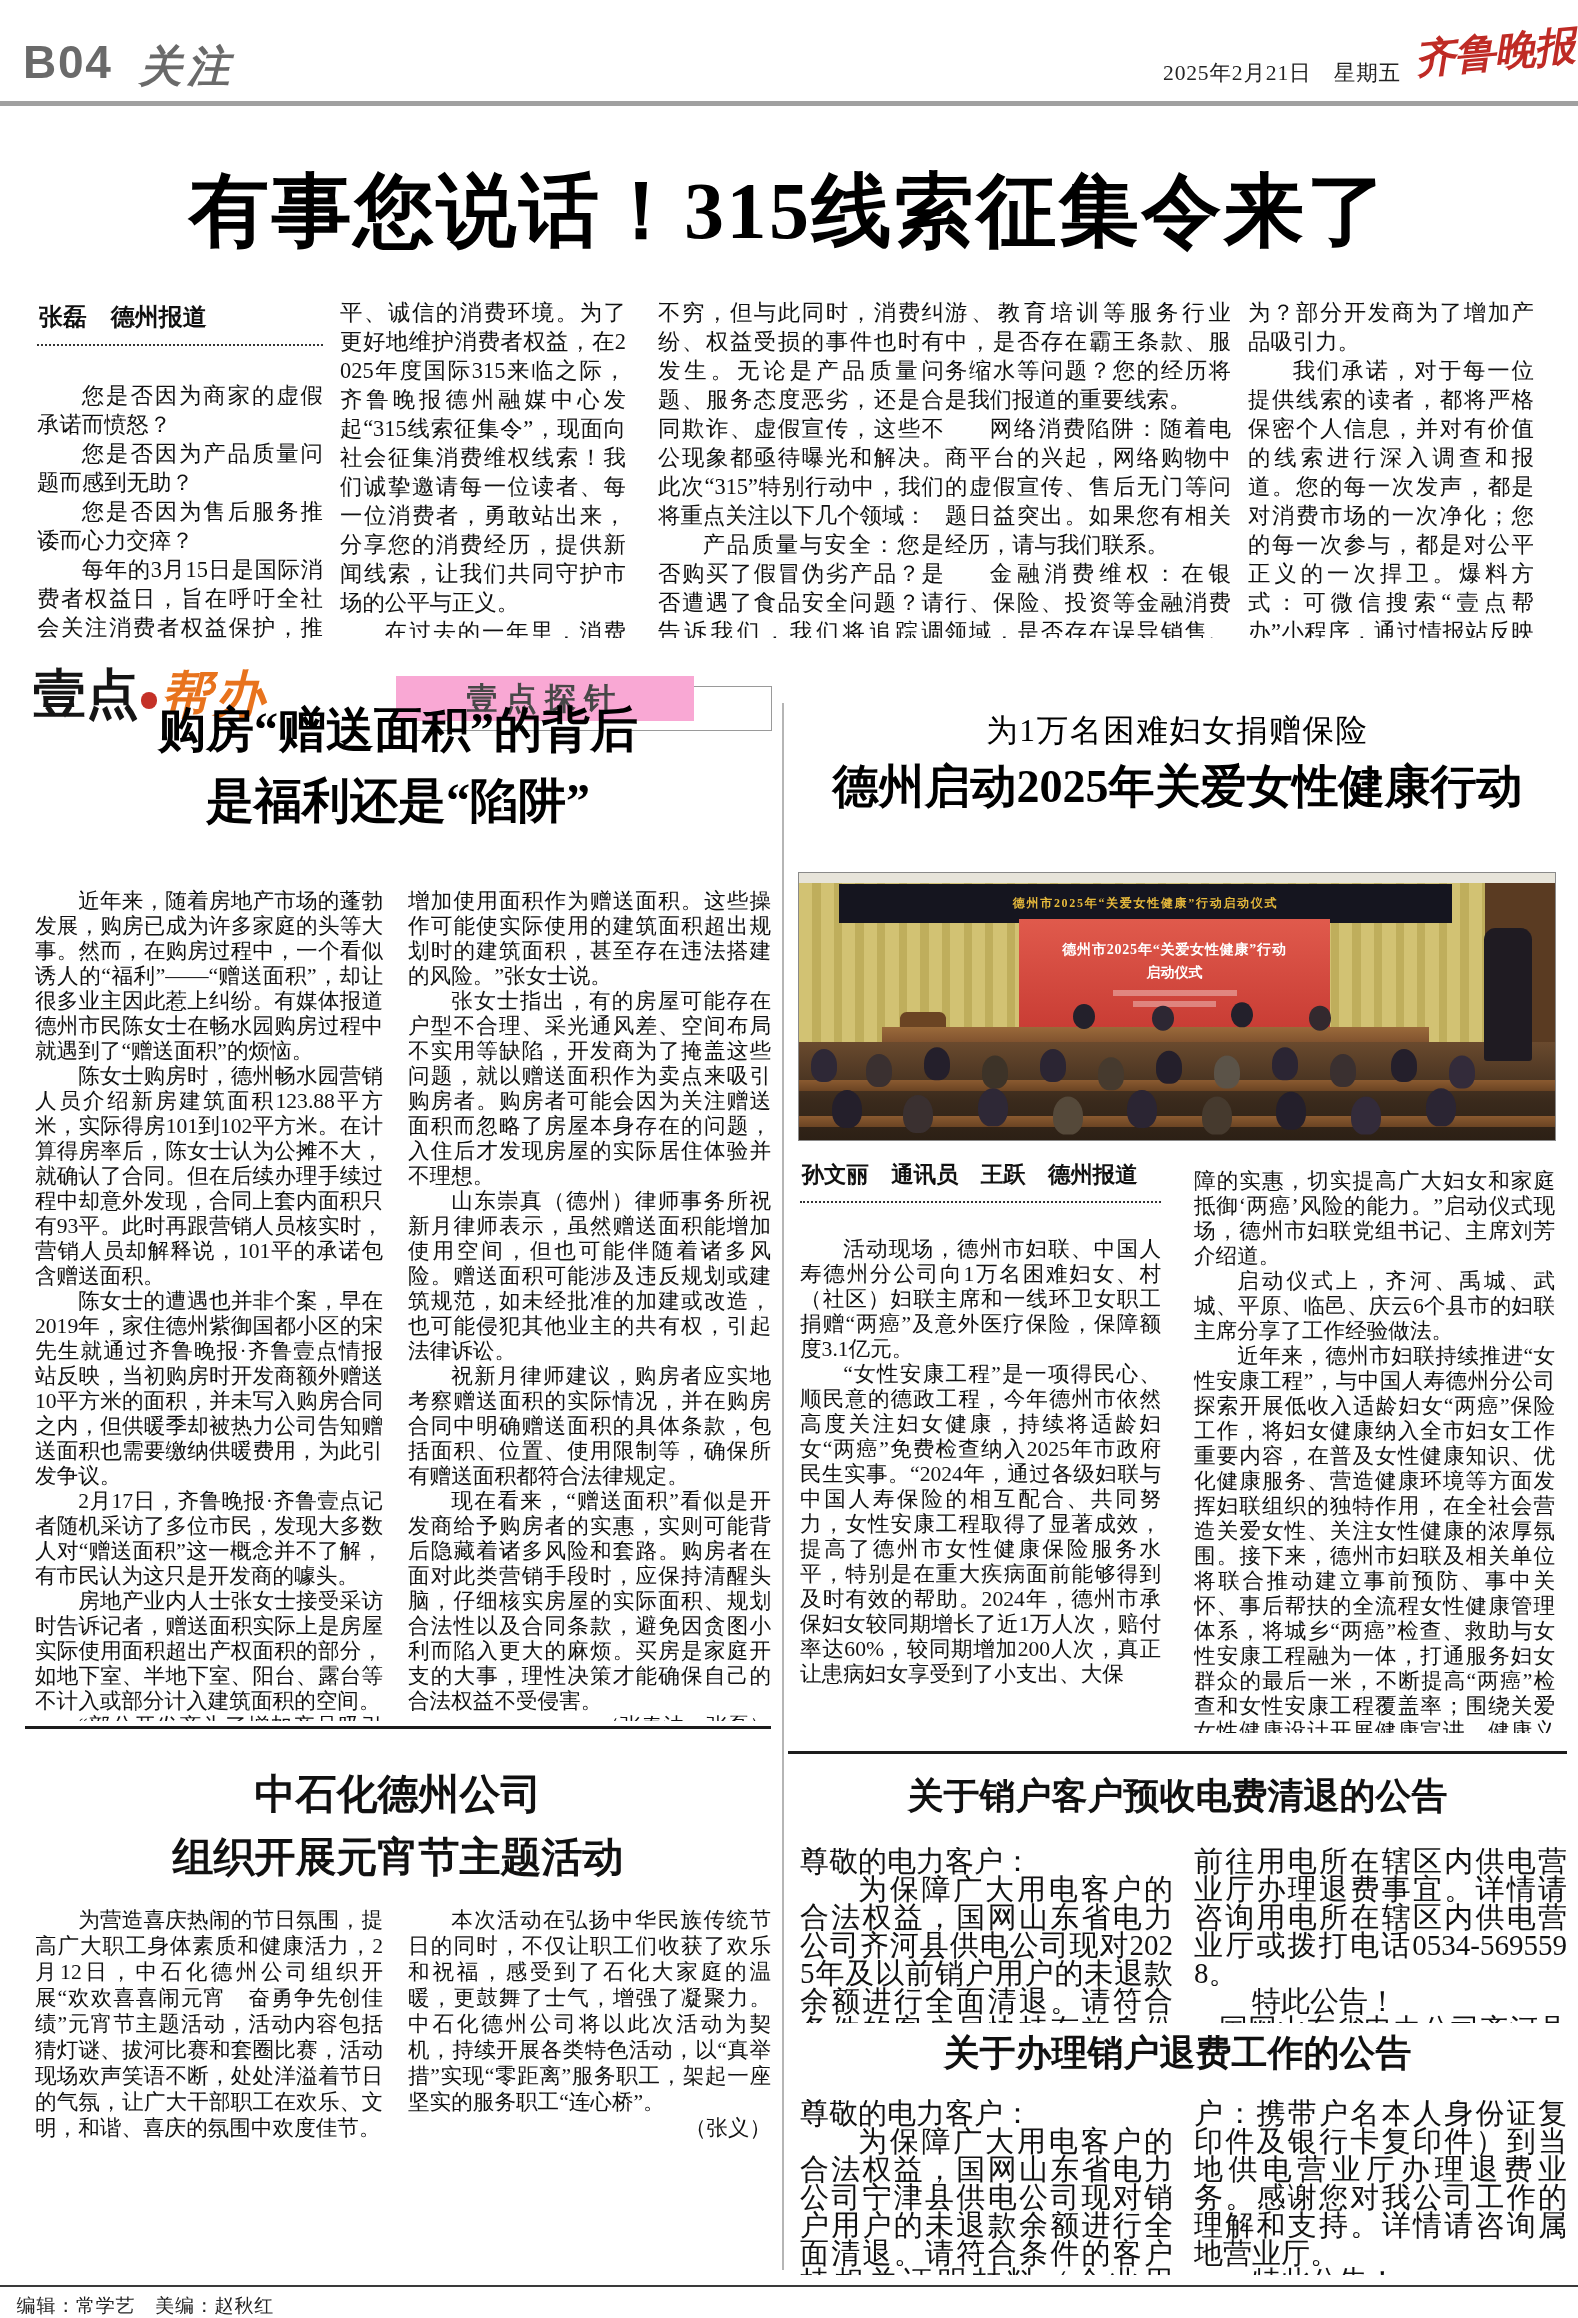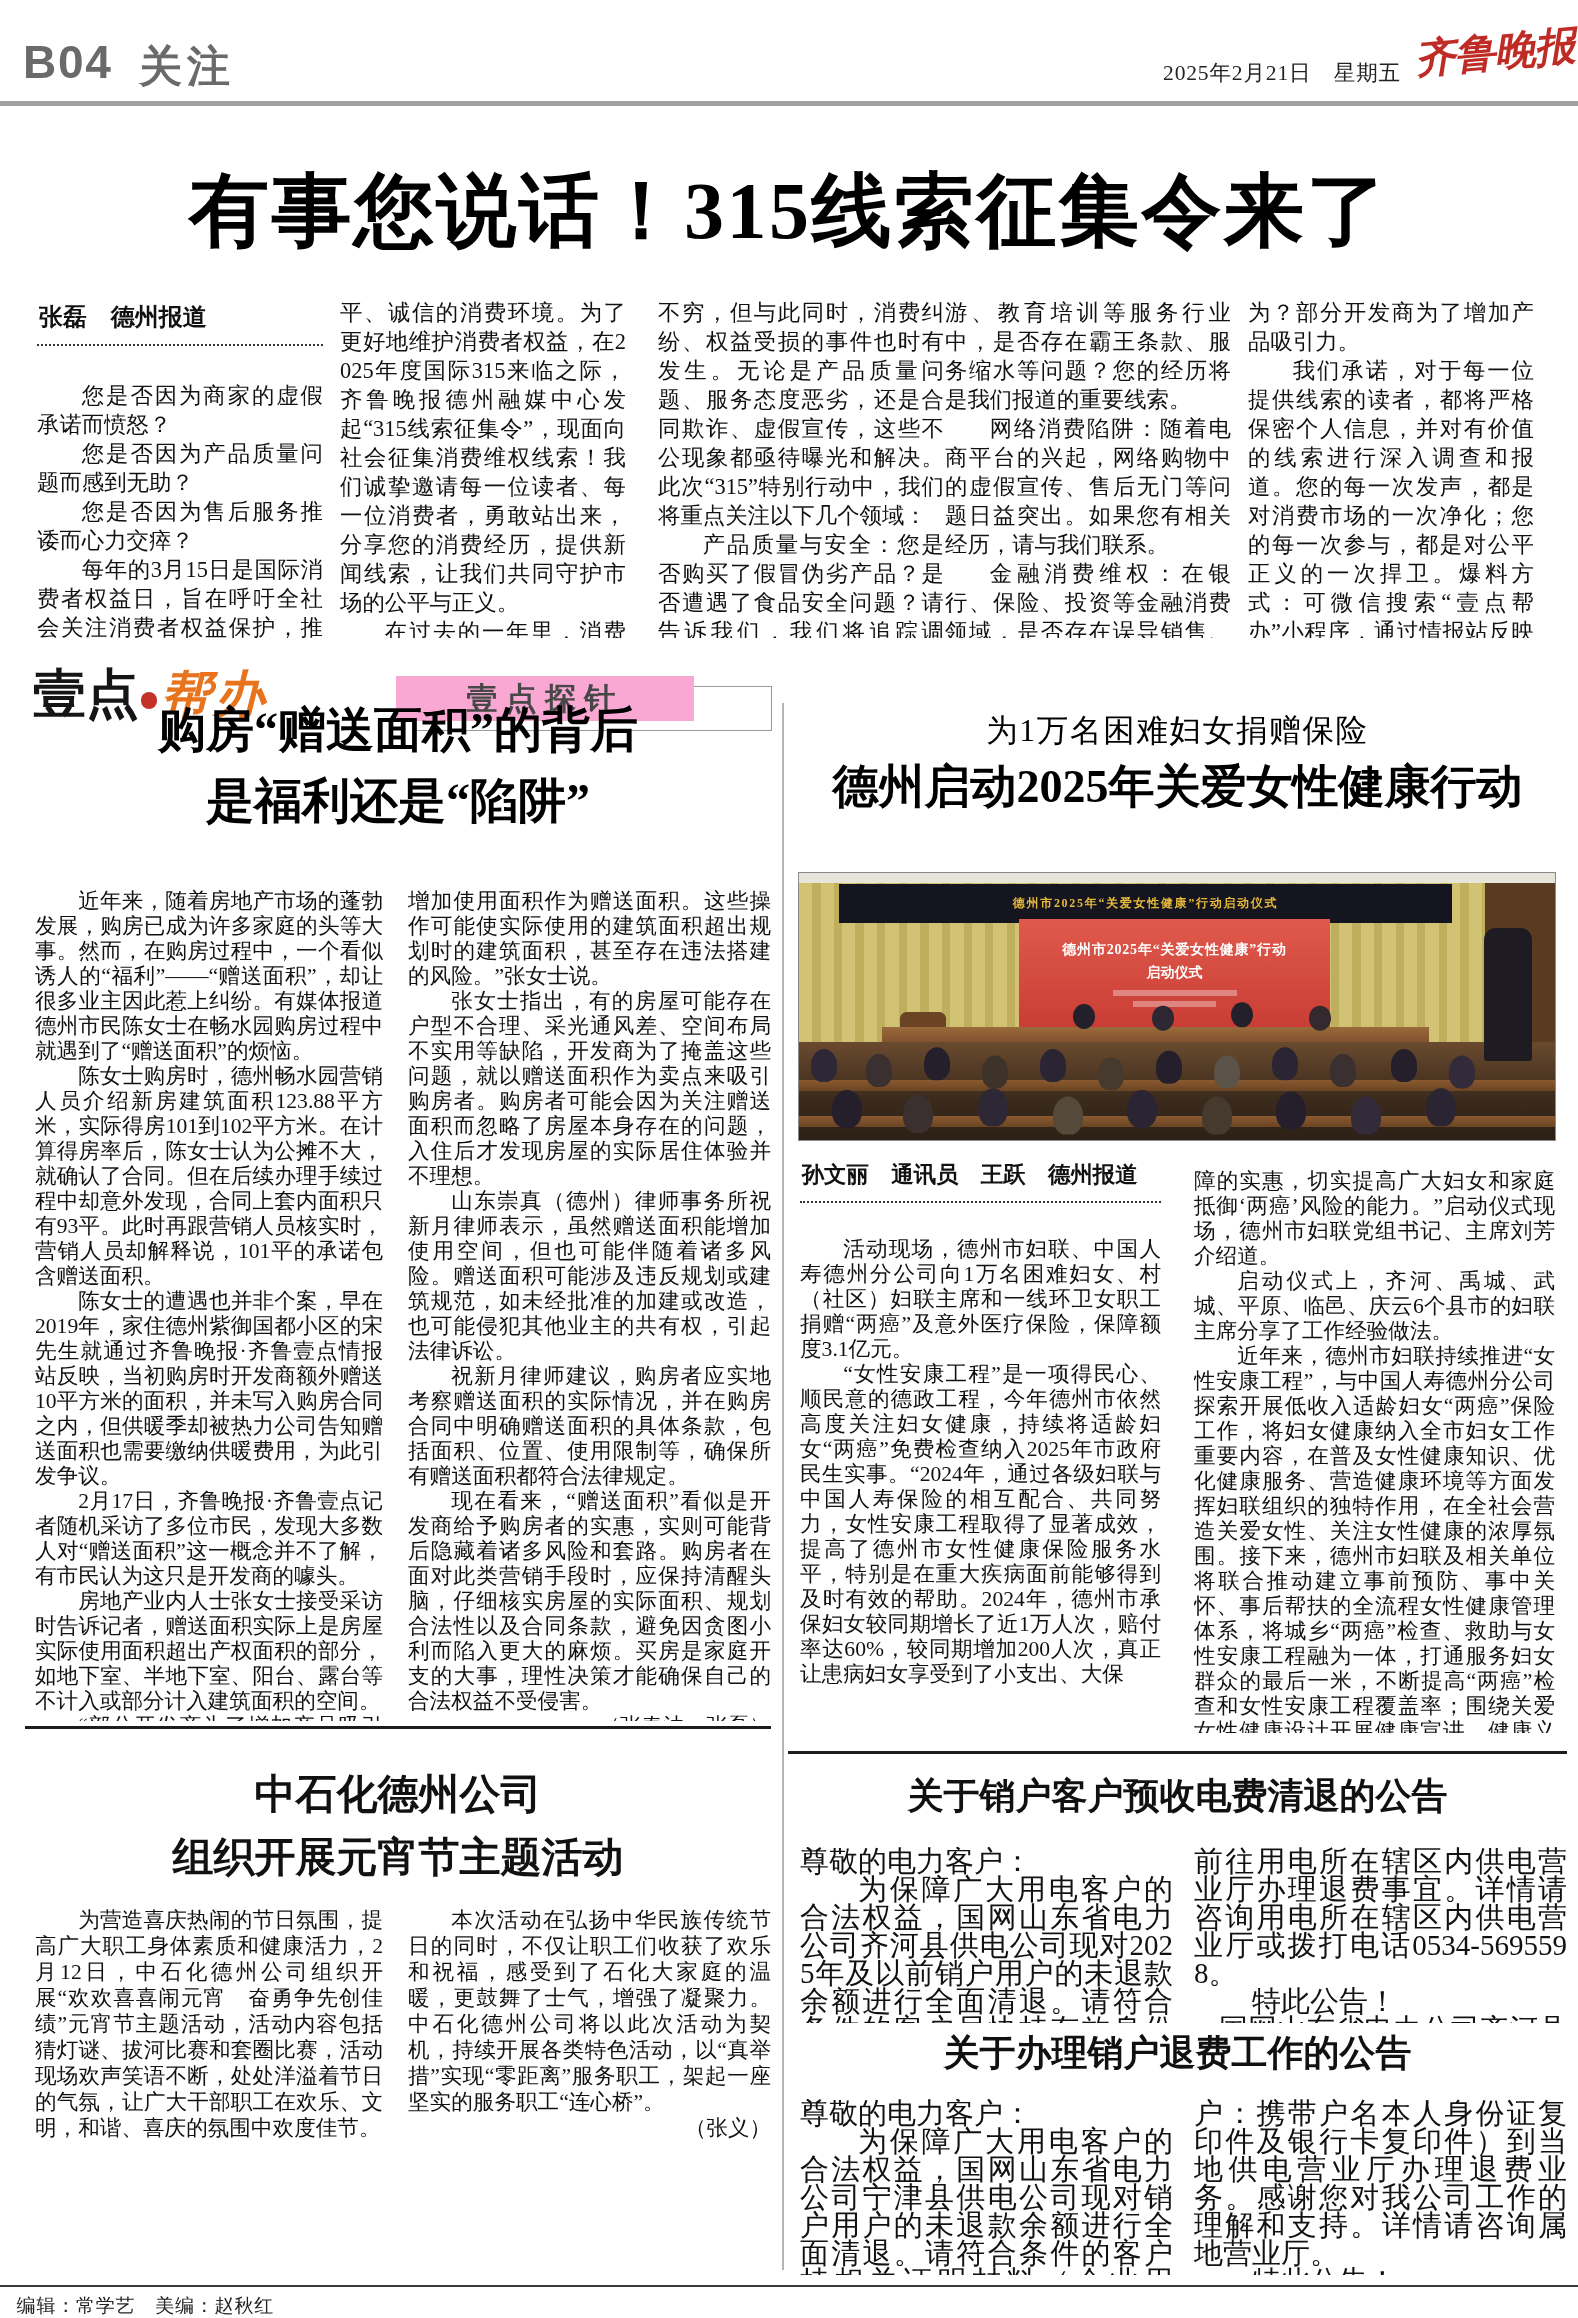--- a/index.html
+++ b/index.html
@@ -4,21 +4,21 @@
 <style>
   html,body{margin:0;padding:0;}
   body{
     width:1578px;height:2319px;position:relative;background:#ffffff;
     font-family:"Liberation Serif","DejaVu Serif",serif;color:#111;
   }
   .abs{position:absolute;}
   
   .pageno{left:23px;top:35px;font-family:"Liberation Sans","DejaVu Sans",sans-serif;
     font-weight:bold;font-size:46px;color:#6a6a6a;letter-spacing:1.7px;}
-  .section-name{left:139px;top:38px;font-weight:bold;font-size:43px;color:#6a6a6a;letter-spacing:5px;}
+  .section-name{left:139px;top:38px;font-weight:bold;font-size:43px;color:#6a6a6a;letter-spacing:5px;font-style:italic;}
   .dateline{left:1103px;top:58px;width:298px;text-align:right;font-size:21.6px;color:#222;letter-spacing:0.8px;}
   .masthead{left:1414px;top:25px;font-size:41px;font-weight:bold;font-style:italic;
     color:#bf2b25;transform:rotate(-5deg);letter-spacing:-0.8px;}
   .header-rule{left:0;top:101px;width:1578px;height:5px;background:#a0a0a0;}
   
   .lead-headline{left:0;top:158px;width:1578px;text-align:center;font-size:80px;font-weight:900;
     letter-spacing:2.5px;color:#000;}
   .col{position:absolute;text-align:justify;overflow:hidden;word-break:break-all;}
   .col p{margin:0;text-indent:2em;}
   .col p.cont{text-indent:0;}

